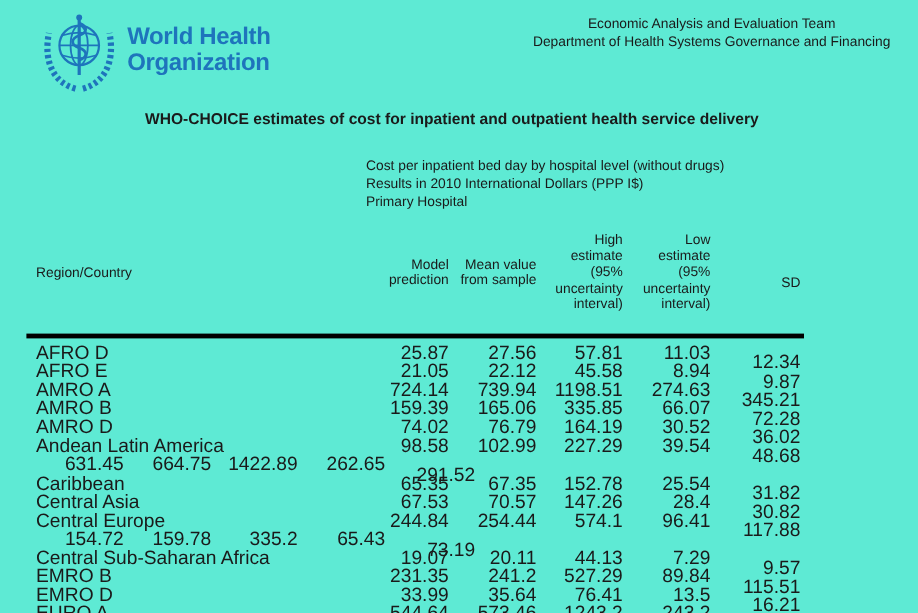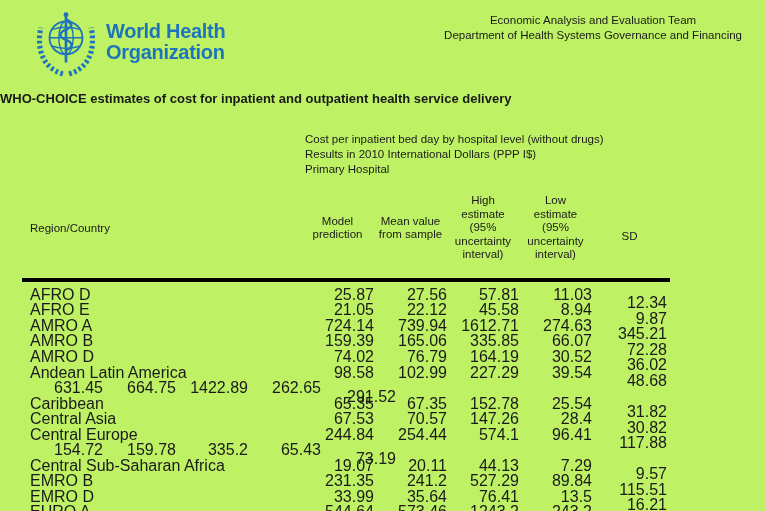--- a/index.html
+++ b/index.html
@@ -1,44 +1,44 @@
 <!DOCTYPE html>
 <html><head>
 <meta charset="utf-8">
 <style>
   html,body{margin:0;padding:0;}
   body{
     width:765px;height:511px;overflow:hidden;background:#ffffff;
     font-family:"Liberation Sans","DejaVu Sans",sans-serif;
     color:#1a1a1a;position:relative;
   }
-  .page{position:absolute;inset:0;background:#bef264;}
+  .page{position:absolute;inset:0;background:#5eead4;}
 
   
   .logo{position:absolute;left:33px;top:10px;display:flex;align-items:flex-start;}
   .emblem{width:66px;height:68px;}
   .logo-text{margin-left:7px;margin-top:11px;color:#1e74bc;
     font-size:20px;font-weight:bold;line-height:21px;letter-spacing:-0.3px;}
 
   
   .team-block{position:absolute;top:13px;right:23px;text-align:center;
     font-size:11.5px;line-height:15px;}
 
   
-  .doc-title{position:absolute;top:91px;left:0;width:753px;
+  .doc-title{position:absolute;top:91px;left:0;width:753px;text-align:center;
     font-size:13px;font-weight:bold;}
 
   
   .subtitle{position:absolute;left:305px;top:132px;font-size:11.5px;line-height:15.2px;}
 
   
   .thead{position:absolute;left:30px;top:184px;width:637px;height:88px;
     display:flex;align-items:center;font-size:11.5px;}
   .col-region{width:271px;text-align:left;}
-  .colh{text-align:center;line-height:13.5px;white-space:pre-line;}
+  .colh{text-align:right;line-height:13.5px;white-space:pre-line;}
   .w1{width:73px;} .w2{width:73px;} .w3{width:72px;} .w4{width:73px;} .w5{width:75px;margin-top:17px;}
 
   .rule{position:absolute;left:22px;top:278px;width:648px;height:3.5px;background:#000;}
 
   
   .rows{position:absolute;left:30px;top:287px;width:637px;}
   .trow{display:flex;height:15.55px;align-items:center;font-size:16px;}
   .cell-region{width:271px;text-align:left;white-space:nowrap;}
   .cell-num{text-align:right;white-space:nowrap;}
 </style>
@@ -119,21 +119,21 @@
       <div class="cell-num w2">22.12</div>
       <div class="cell-num w3">45.58</div>
       <div class="cell-num w4">8.94</div>
       <div class="cell-num w5">9.87</div>
     </div>
 
     <div class="trow">
       <div class="cell-region">AMRO A</div>
       <div class="cell-num w1">724.14</div>
       <div class="cell-num w2">739.94</div>
-      <div class="cell-num w3">1612.71</div>
+      <div class="cell-num w3">1198.51</div>
       <div class="cell-num w4">274.63</div>
       <div class="cell-num w5">345.21</div>
     </div>
 
     <div class="trow">
       <div class="cell-region">AMRO B</div>
       <div class="cell-num w1">159.39</div>
       <div class="cell-num w2">165.06</div>
       <div class="cell-num w3">335.85</div>
       <div class="cell-num w4">66.07</div>

